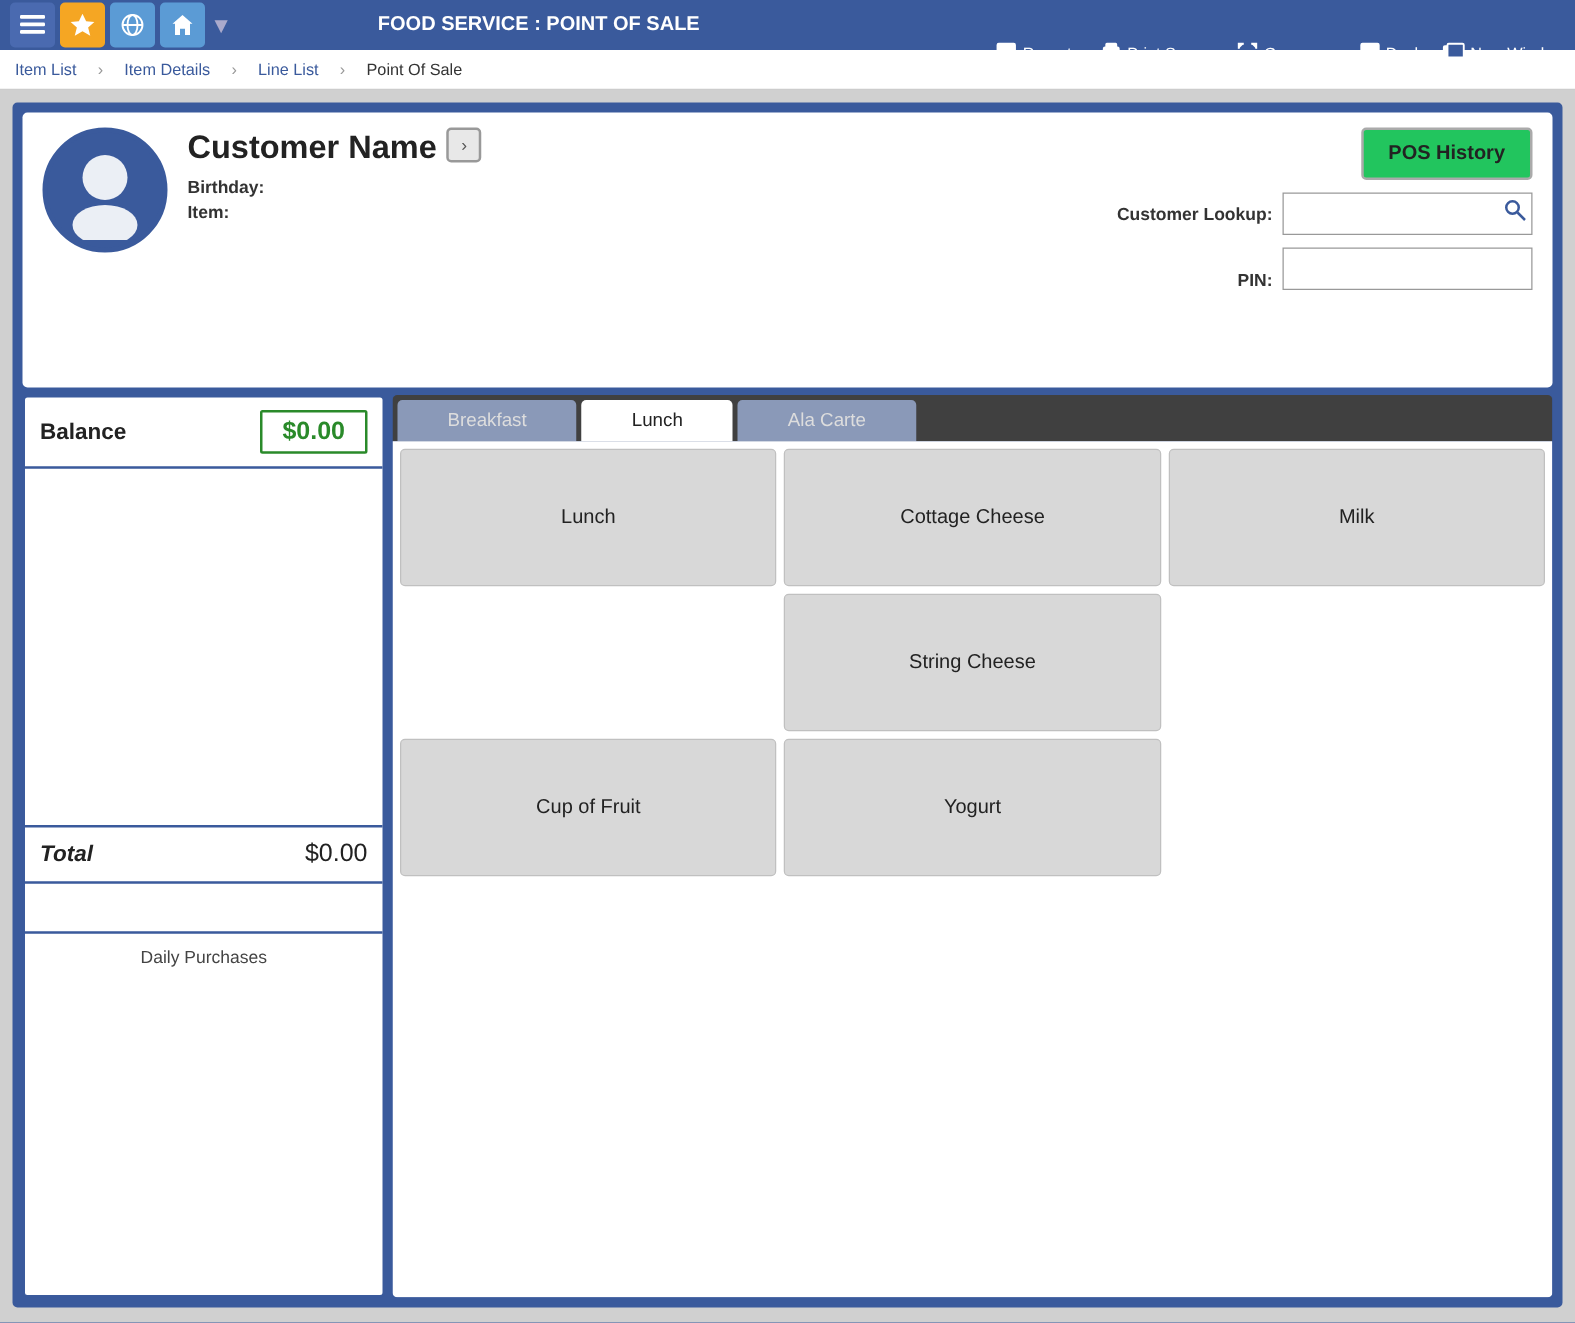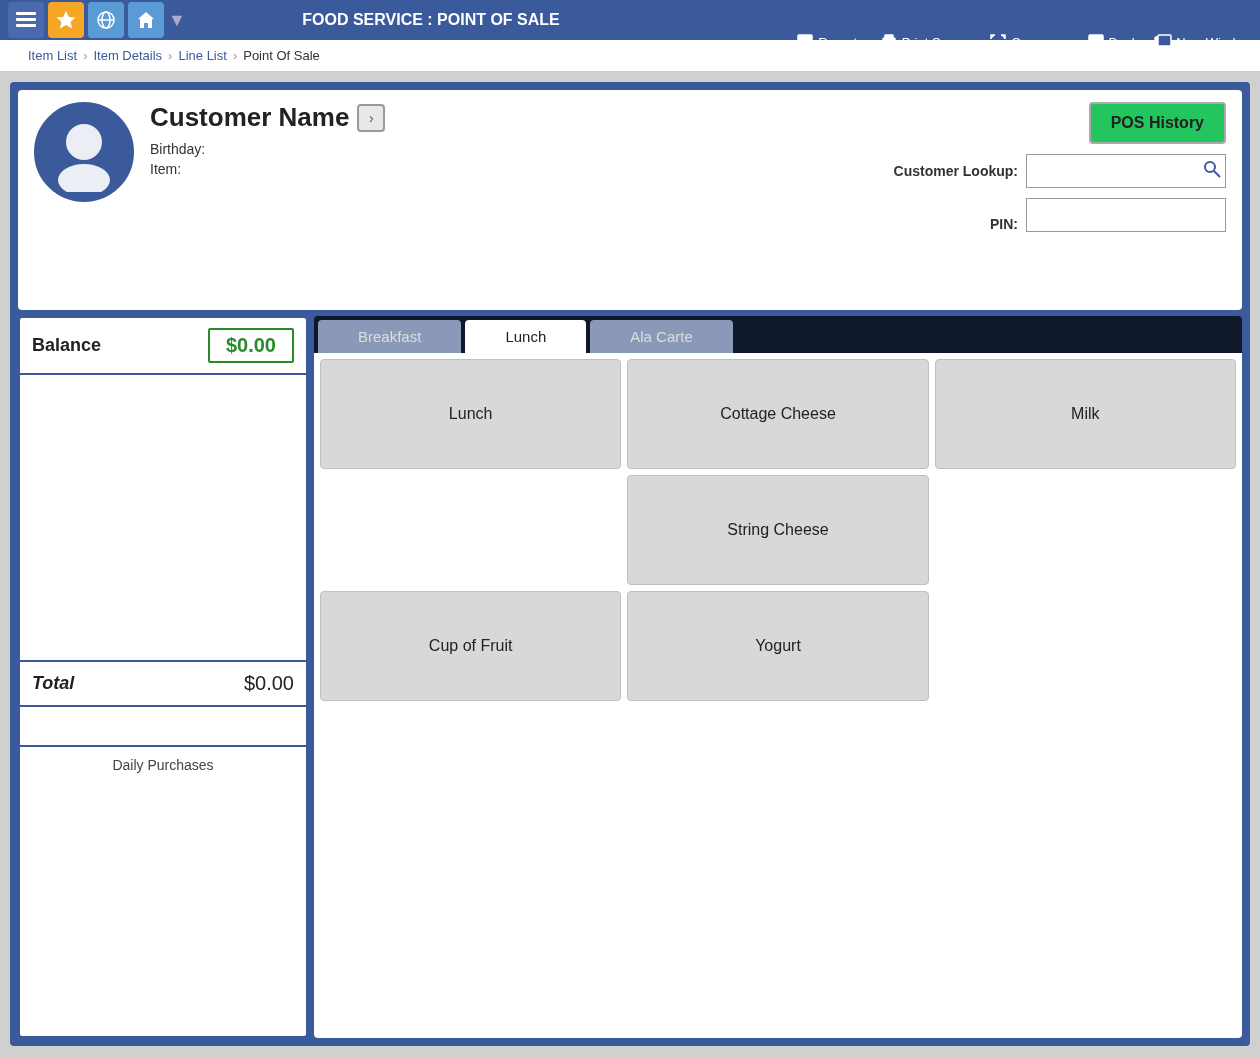--- a/index.html
+++ b/index.html
@@ -47,26 +47,26 @@
       align-items: center;
       gap: 4px;
       cursor: pointer;
       color: white;
     }
     .top-bar-action svg { width: 18px; height: 18px; fill: white; }
 
     
     .breadcrumb {
       background: white;
-      padding: 8px 28px;
+      padding: 8px 12px;
       font-size: 13px;
       color: #333;
       display: flex;
       align-items: center;
-      gap: 6px;
+      gap: 17px;
       border-bottom: 1px solid #ccc;
     }
     .breadcrumb a { color: #3a5a9c; text-decoration: none; cursor: pointer; }
     .breadcrumb-sep { color: #999; }
 
     
     .main-content {
       padding: 10px;
       background: #d0d0d0;
       height: calc(1058px - 40px - 34px);
@@ -104,21 +104,21 @@
       justify-content: center;
       flex-shrink: 0;
     }
     .avatar-svg { width: 80px; height: 80px; }
 
     .customer-info {
       flex: 1;
     }
     .customer-name-row {
       display: flex;
-      align-items: center;
+      align-items: flex-start;
       gap: 8px;
       margin-bottom: 8px;
     }
     .customer-name {
       font-size: 26px;
       font-weight: bold;
       color: #222;
     }
     .nav-arrow-btn {
       width: 28px; height: 28px;
@@ -128,21 +128,21 @@
       display: flex; align-items: center; justify-content: center;
       cursor: pointer;
       font-size: 14px;
       color: #555;
     }
     .info-row {
       font-size: 14px;
       color: #333;
       margin-bottom: 4px;
     }
-    .info-label { font-weight: normal; }
+    .info-label { font-weight: bold; }
 
     .customer-right {
       display: flex;
       flex-direction: column;
       align-items: flex-end;
       gap: 10px;
     }
     .pos-history-btn {
       background: #22c55e;
       border: 2px solid #aaa;
@@ -284,21 +284,21 @@
       display: flex;
       flex-direction: column;
       background: #3a5a9c;
       border-radius: 4px;
       overflow: hidden;
     }
 
     
     .tabs-row {
       display: flex;
-      background: #0f172a;
+      background: #404040;
       padding: 4px 4px 0 4px;
       gap: 4px;
     }
     .tab {
       padding: 8px 40px;
       border-radius: 4px 4px 0 0;
       cursor: pointer;
       font-size: 15px;
       color: #ddd;
       background: #8a99b8;

